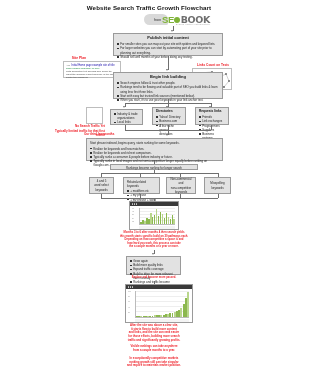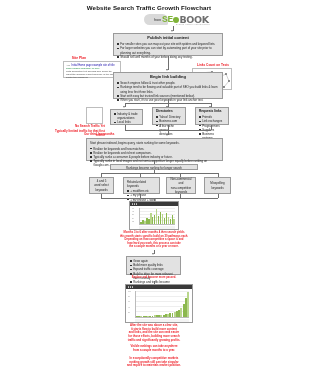--- a/index.html
+++ b/index.html
@@ -22,21 +22,21 @@
   }
   .logo-bubble{
     width:24px;height:11px;border-radius:6px 6px 2px 6px;background:#d9d9d9;
   }
   .logo-from{
     font-size:3.2px;color:#555;margin-left:-14px;margin-right:1px;
     font-weight:bold;
   }
   .logo-seo{
     font-size:9.5px;font-weight:bold;color:#7fb338;letter-spacing:-.4px;
-    font-family:Liberation Mono, monospace;
+    font-family:Liberation Sans, sans-serif;
   }
   .logo-dot{
     display:inline-block;width:6px;height:6px;border-radius:50%;
     background:#7fb338;margin:0 .4px;vertical-align:middle;
   }
   .logo-book{
     font-size:9.5px;font-weight:bold;color:#6f6f6f;letter-spacing:-.4px;
     font-family:"DejaVu Sans", sans-serif;
   }
   .logo-sub{

